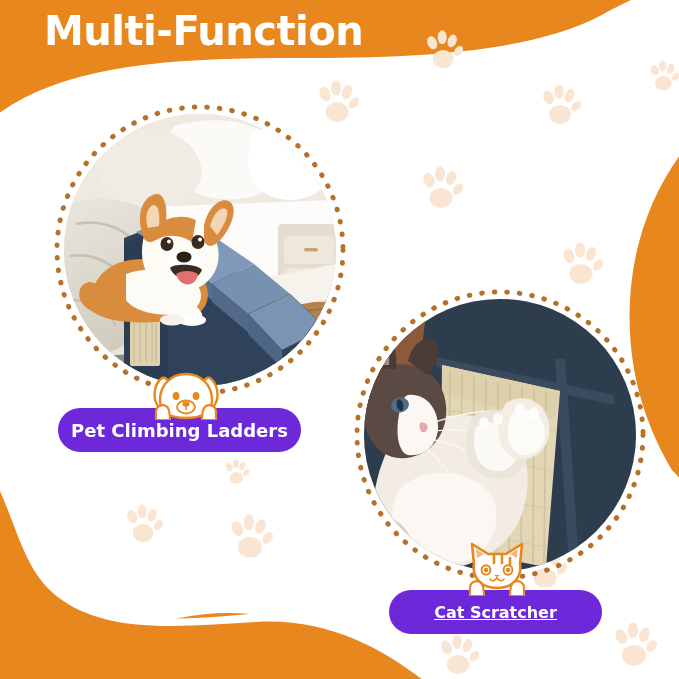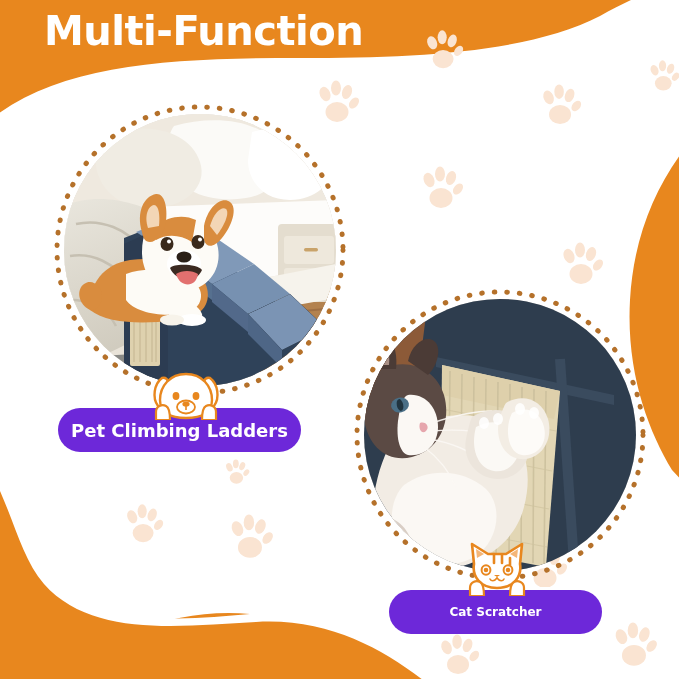--- a/index.html
+++ b/index.html
@@ -89,21 +89,22 @@
     top: 408px;
     width: 243px;
     height: 44px;
     font-size: 18px;
   }
   #pill-scratcher {
     left: 389px;
     top: 590px;
     width: 213px;
     height: 44px;
-    font-size: 12px;
+    font-size: 16px;
+    text-decoration: underline;
   }
   .pet-badge {
     position: absolute;
     z-index: 41;
     pointer-events: none;
   }
   #dog-badge { left: 150px; top: 372px; width: 72px; height: 48px; }
   #cat-badge { left: 464px; top: 538px; width: 66px; height: 58px; }
 </style>
 </head>

